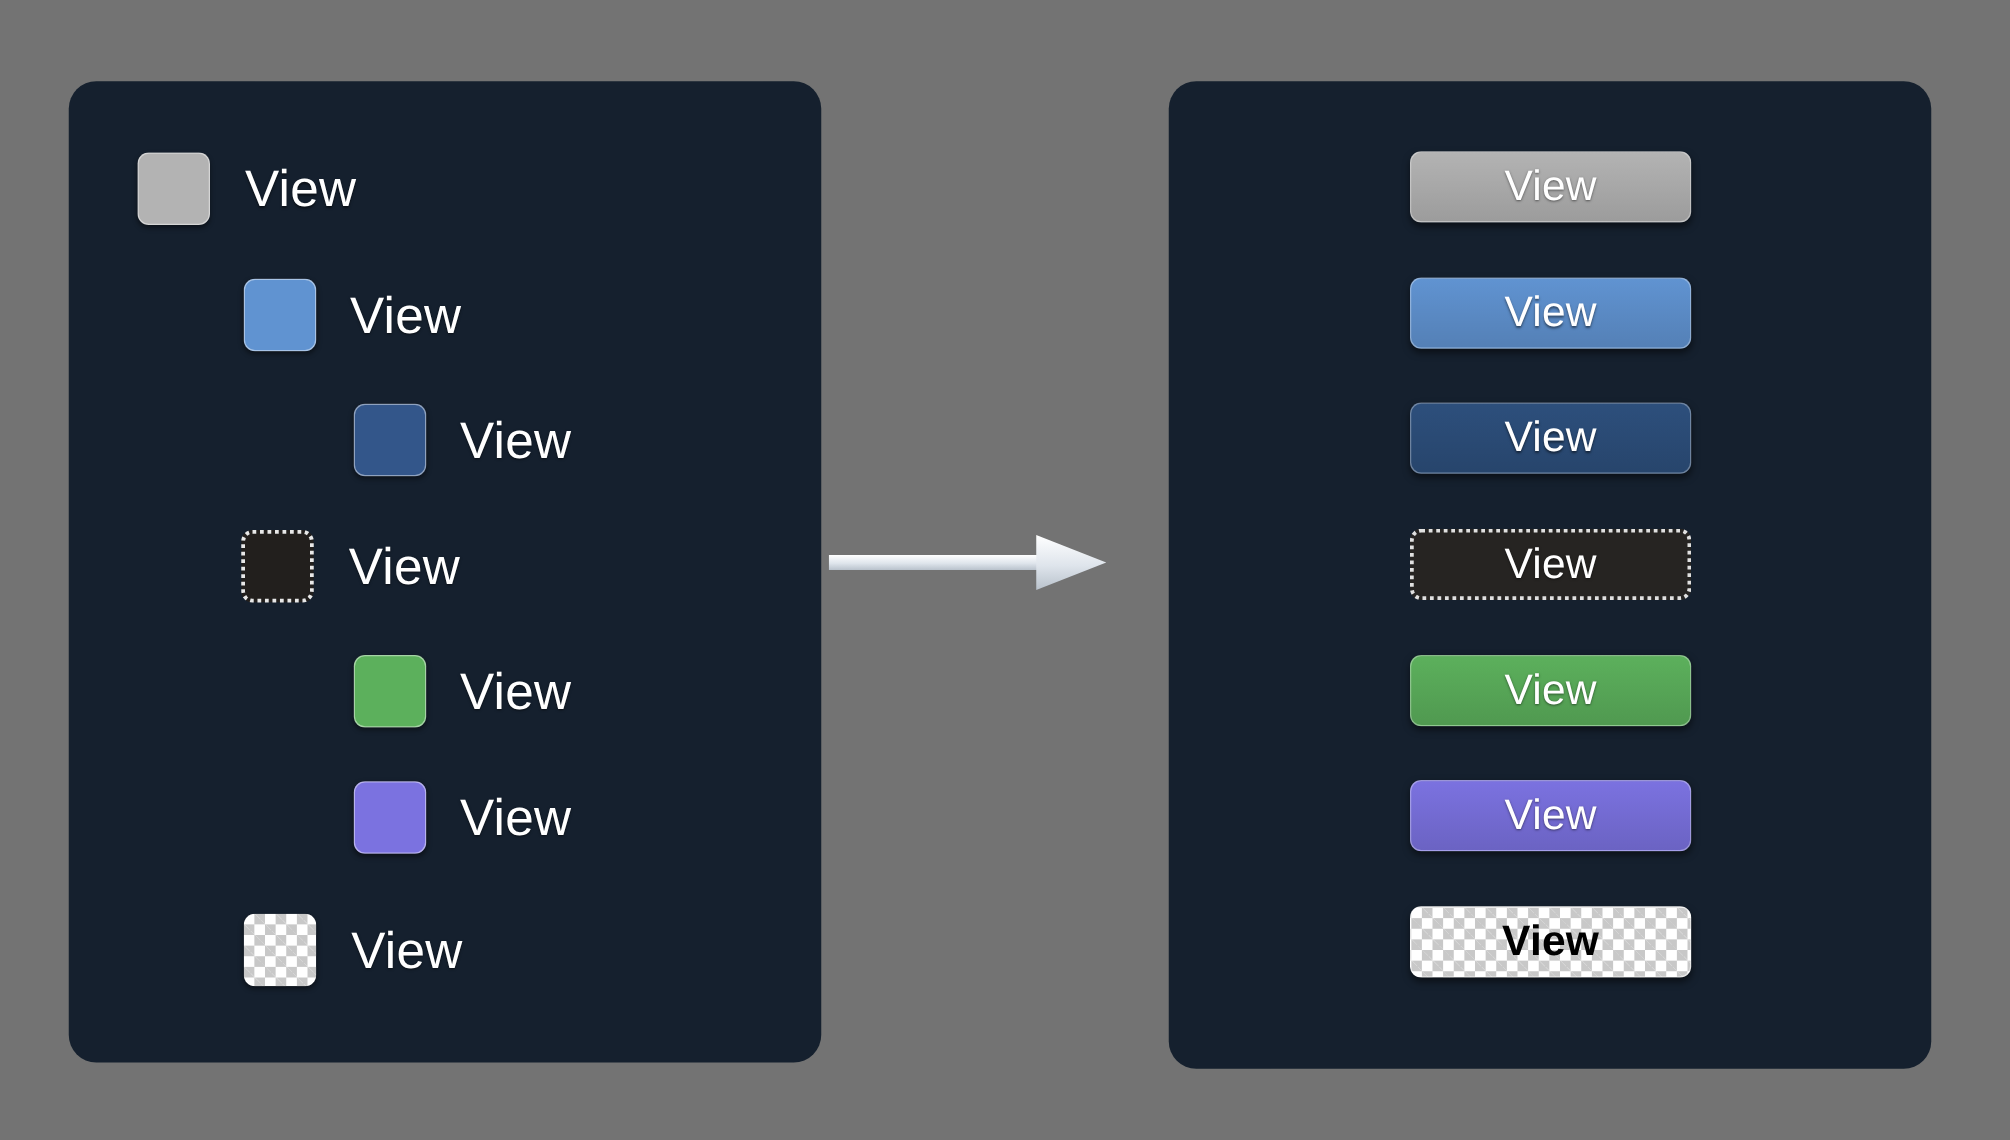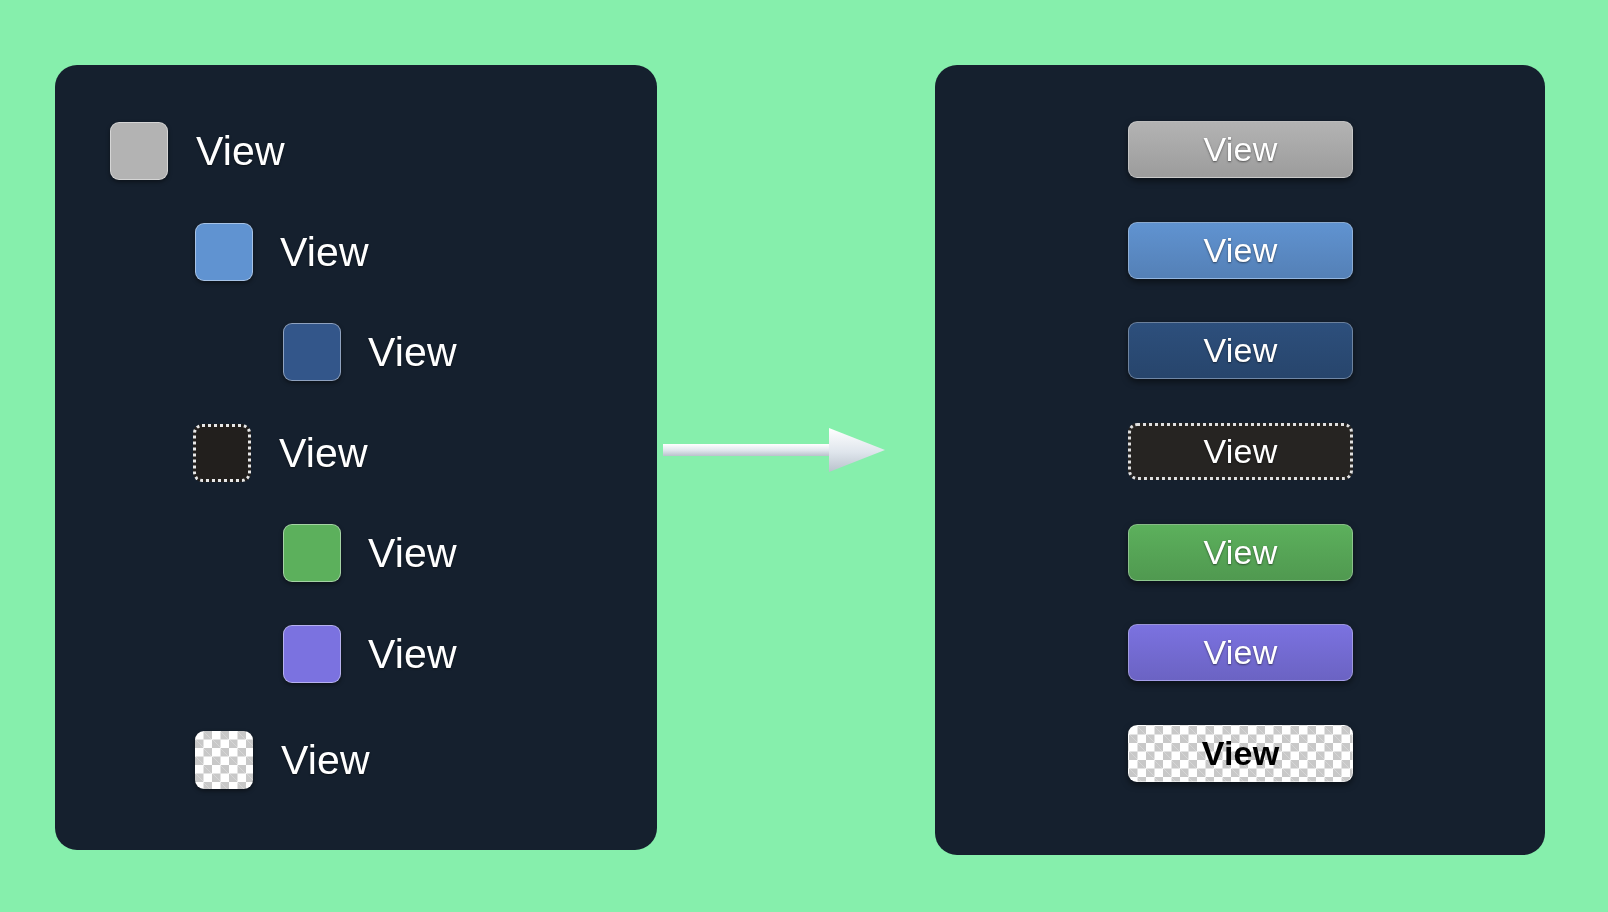--- a/index.html
+++ b/index.html
@@ -6,21 +6,21 @@
   * { box-sizing: border-box; margin: 0; padding: 0; }
   html, body {
     width: 1608px; height: 912px;
     background: #000000;
     overflow: hidden;
     font-family: "Liberation Sans", sans-serif;
   }
   #stage {
     position: relative;
     width: 1608px; height: 912px;
-    background: #86efac;
+    background: #737373;
   }
 
   
   .panel {
     position: absolute;
     background: #15202e;
     border-radius: 22px;
   }
   #panel-hierarchy { left: 55px;  top: 65px; width: 602px; height: 785px; }
   #panel-flattened { left: 935px; top: 65px; width: 610px; height: 790px; }

